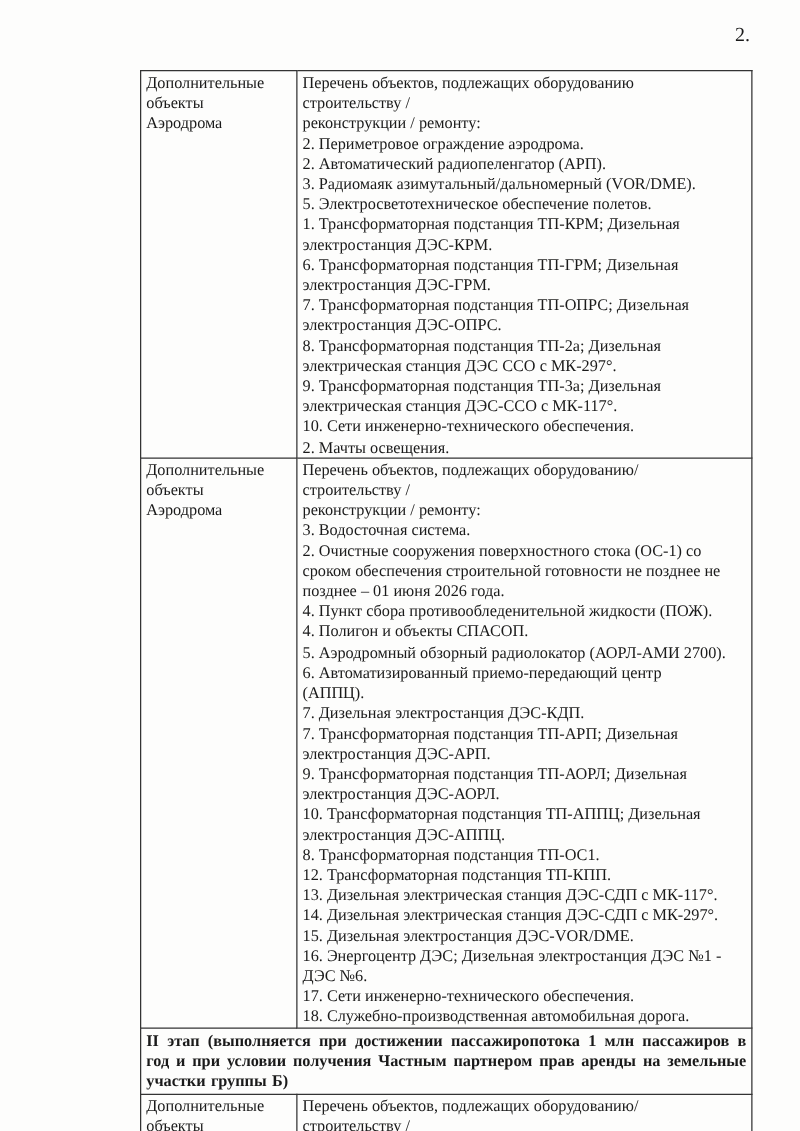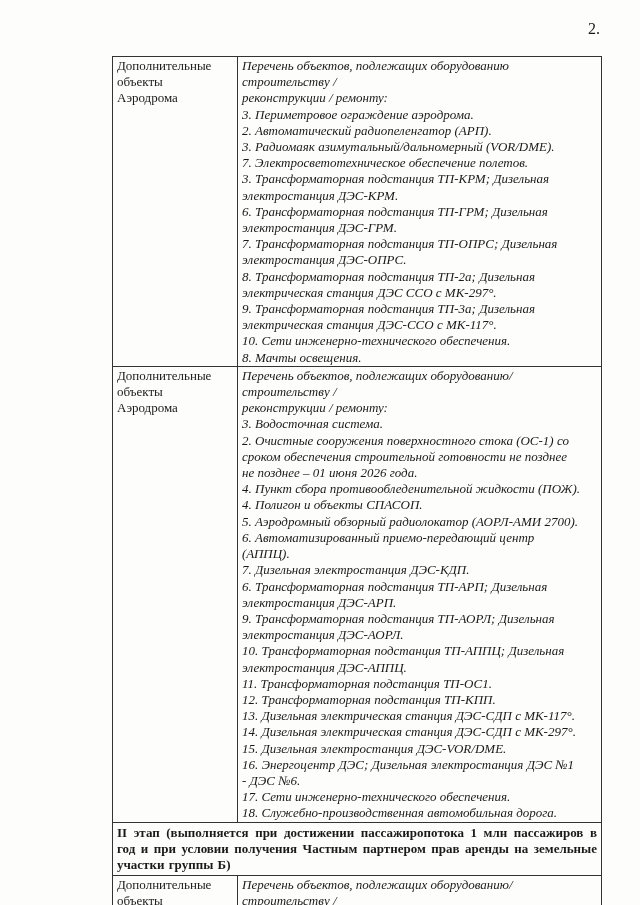--- a/index.html
+++ b/index.html
@@ -35,21 +35,20 @@
       vertical-align: top;
       padding: 1px 20px 0 4px;
     }
     td.label-cell {
       width: 100px;
       padding-left: 4px;
     }
     td.content-cell {
       padding-left: 6px;
       padding-right: 6px;
-      font-style: italic;
     }
     tr.stage-row td {
       font-weight: bold;
       padding: 2px 4px 2px 4px;
     }
     .stage-justify {
       text-align: justify;
       text-align-last: left;
       word-spacing: 1px;
     }
@@ -73,53 +72,53 @@
   <tbody>
       <tr class="row1">
     <td class="label-cell">
       <span class="list-line">Дополнительные</span>
       <span class="list-line">объекты</span>
       <span class="list-line">Аэродрома</span>
     </td>
     <td class="content-cell">
       <span class="intro-line">Перечень объектов, подлежащих оборудованию строительству /</span>
       <span class="intro-line">реконструкции / ремонту:</span>
-      <span class="list-line">3. Периметровое ограждение аэродрома.</span>
+      <span class="list-line">2. Периметровое ограждение аэродрома.</span>
       <span class="list-line">2. Автоматический радиопеленгатор (АРП).</span>
       <span class="list-line">3. Радиомаяк азимутальный/дальномерный (VOR/DME).</span>
-      <span class="list-line">7. Электросветотехническое обеспечение полетов.</span>
-      <span class="list-line">3. Трансформаторная подстанция ТП-КРМ; Дизельная электростанция ДЭС-КРМ.</span>
+      <span class="list-line">5. Электросветотехническое обеспечение полетов.</span>
+      <span class="list-line">1. Трансформаторная подстанция ТП-КРМ; Дизельная электростанция ДЭС-КРМ.</span>
       <span class="list-line">6. Трансформаторная подстанция ТП-ГРМ; Дизельная электростанция ДЭС-ГРМ.</span>
       <span class="list-line">7. Трансформаторная подстанция ТП-ОПРС; Дизельная электростанция ДЭС-ОПРС.</span>
       <span class="list-line">8. Трансформаторная подстанция ТП-2а; Дизельная электрическая станция ДЭС ССО с МК-297°.</span>
       <span class="list-line">9. Трансформаторная подстанция ТП-3а; Дизельная электрическая станция ДЭС-ССО с МК-117°.</span>
       <span class="list-line">10. Сети инженерно-технического обеспечения.</span>
-      <span class="list-line">8. Мачты освещения.</span>
+      <span class="list-line">2. Мачты освещения.</span>
     </td>
   </tr>
   <tr class="row2">
     <td class="label-cell">
       <span class="list-line">Дополнительные</span>
       <span class="list-line">объекты</span>
       <span class="list-line">Аэродрома</span>
     </td>
     <td class="content-cell">
       <span class="intro-line">Перечень объектов, подлежащих оборудованию/ строительству /</span>
       <span class="intro-line">реконструкции / ремонту:</span>
       <span class="list-line">3. Водосточная система.</span>
       <span class="list-line">2. Очистные сооружения поверхностного стока (ОС-1) со сроком обеспечения строительной готовности не позднее не позднее – 01 июня 2026 года.</span>
       <span class="list-line">4. Пункт сбора противообледенительной жидкости (ПОЖ).</span>
       <span class="list-line">4. Полигон и объекты СПАСОП.</span>
       <span class="list-line">5. Аэродромный обзорный радиолокатор (АОРЛ-АМИ 2700).</span>
       <span class="list-line">6. Автоматизированный приемо-передающий центр (АППЦ).</span>
       <span class="list-line">7. Дизельная электростанция ДЭС-КДП.</span>
-      <span class="list-line">6. Трансформаторная подстанция ТП-АРП; Дизельная электростанция ДЭС-АРП.</span>
+      <span class="list-line">7. Трансформаторная подстанция ТП-АРП; Дизельная электростанция ДЭС-АРП.</span>
       <span class="list-line">9. Трансформаторная подстанция ТП-АОРЛ; Дизельная электростанция ДЭС-АОРЛ.</span>
       <span class="list-line">10. Трансформаторная подстанция ТП-АППЦ; Дизельная электростанция ДЭС-АППЦ.</span>
-      <span class="list-line">11. Трансформаторная подстанция ТП-ОС1.</span>
+      <span class="list-line">8. Трансформаторная подстанция ТП-ОС1.</span>
       <span class="list-line">12. Трансформаторная подстанция ТП-КПП.</span>
       <span class="list-line">13. Дизельная электрическая станция ДЭС-СДП с МК-117°.</span>
       <span class="list-line">14. Дизельная электрическая станция ДЭС-СДП с МК-297°.</span>
       <span class="list-line">15. Дизельная электростанция ДЭС-VOR/DME.</span>
       <span class="list-line">16. Энергоцентр ДЭС; Дизельная электростанция ДЭС №1 - ДЭС №6.</span>
       <span class="list-line">17. Сети инженерно-технического обеспечения.</span>
       <span class="list-line">18. Служебно-производственная автомобильная дорога.</span>
     </td>
   </tr>
   <tr class="stage-row">

